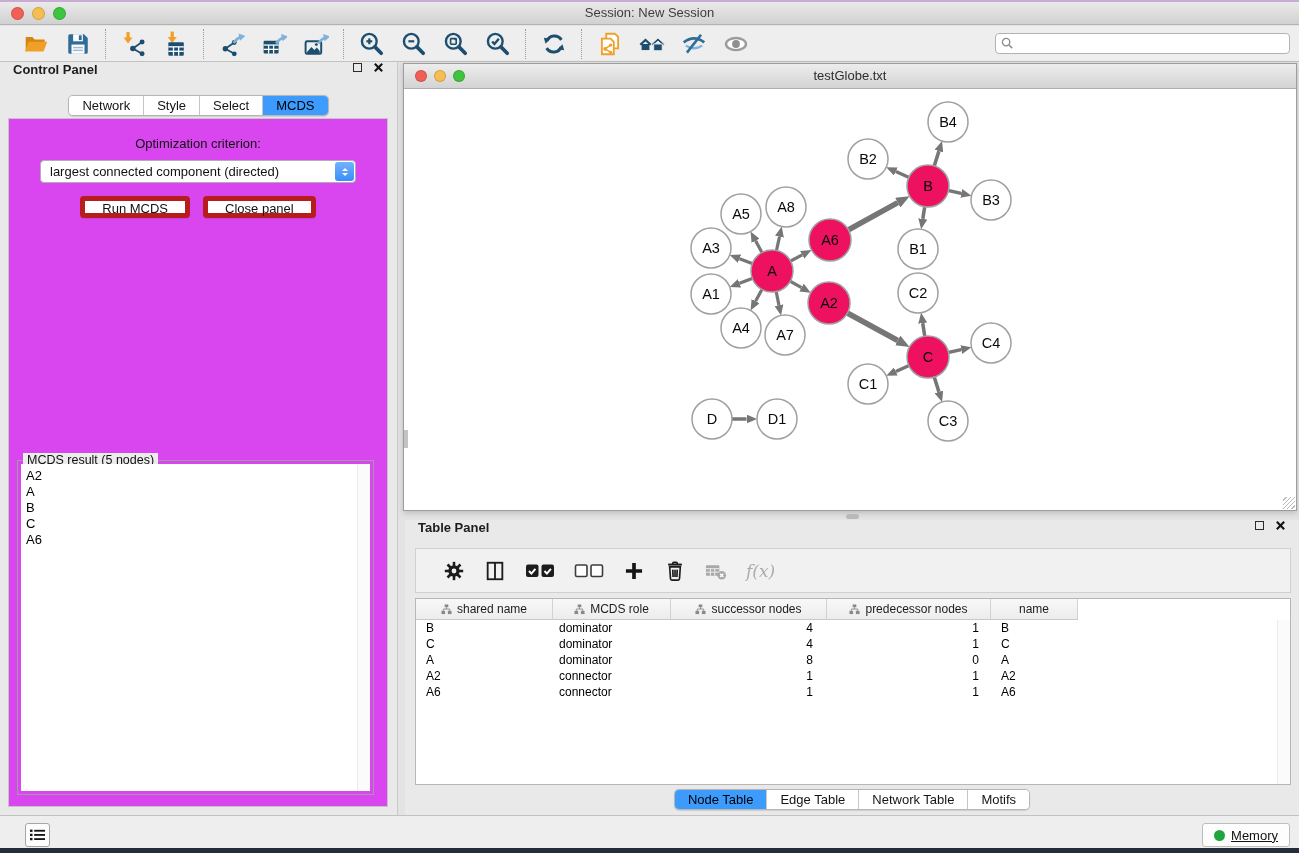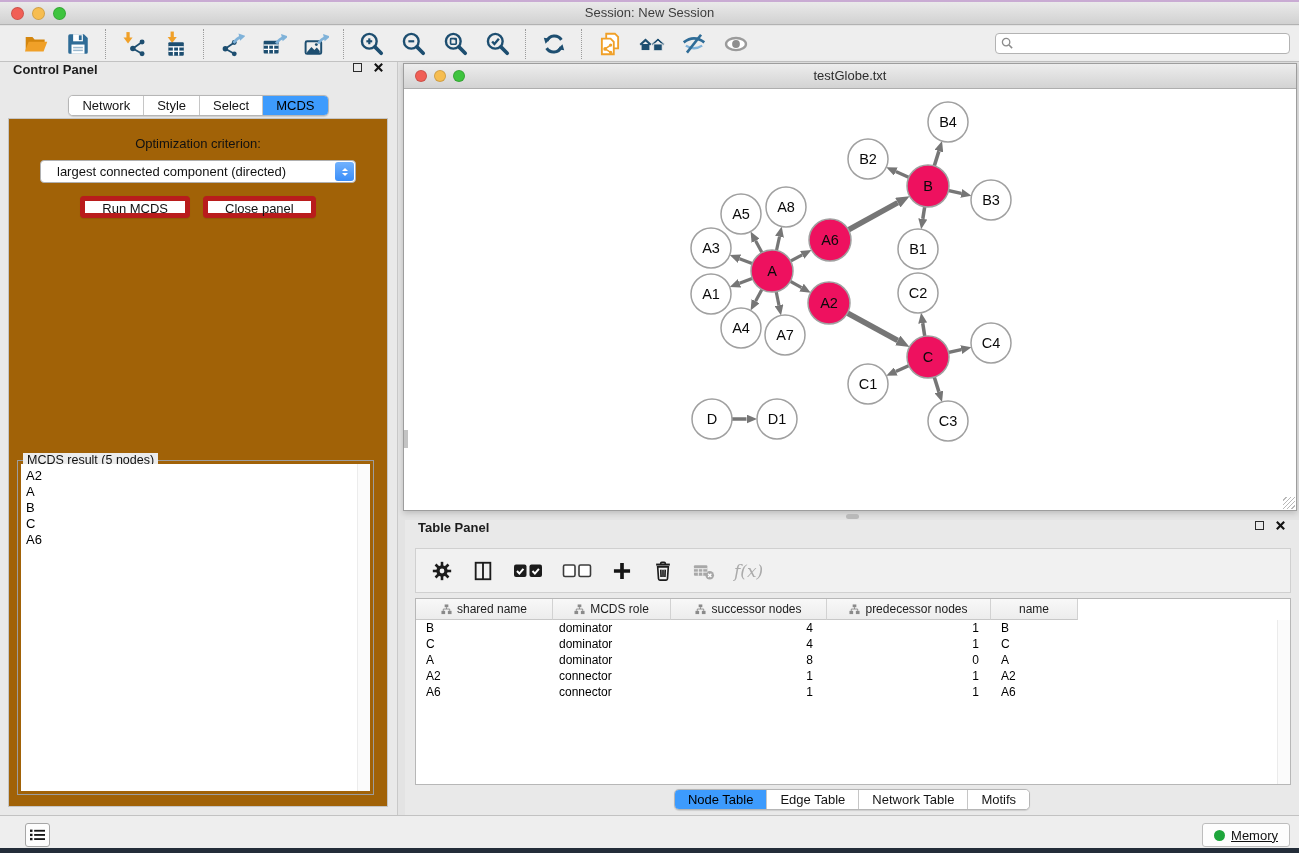--- a/index.html
+++ b/index.html
@@ -35,24 +35,24 @@
   .panel-hrow { height:28px; display:flex; align-items:flex-start; padding:0 13px; font-size:13px; color:#1c1c1c;font-weight:bold; }
   .panel-ctrls { margin-left:auto; display:flex; gap:11px; align-items:center; }
   .float-sq { width:9px; height:9px; border:1.5px solid #2b2b2b; display:inline-block; }
   .close-x svg { width:11px; height:11px; display:block; }
   .seg { display:flex; border:1px solid #b6b6b6; border-radius:5px; overflow:hidden; background:#fff; height:21px;
     box-shadow:0 0.5px 1px rgba(0,0,0,.12); }
   .seg-item { padding:0 13px; font-size:13px; line-height:20px; border-right:1px solid #c6c6c6; color:#141414; background:#fff; cursor:default; }
   .seg-item:last-child { border-right:none; }
   .seg-item.selected { background:#3d9bfd; color:#000000; }
   .cp-tabs { position:absolute; top:33px; left:0; right:0; display:flex; justify-content:center; }
-  .cp-body { position:absolute; left:8px; right:9px; top:56px; bottom:8px; background:#a16207; border:1px solid #c5c5c5; }
+  .cp-body { position:absolute; left:8px; right:9px; top:56px; bottom:8px; background:#d946ef; border:1px solid #c5c5c5; }
   .opt-label { text-align:center; margin-top:17px; font-size:13px; color:#111; }
   .select-box { margin:9px auto 0; width:316px; height:23px; border:1px solid #b0b0b0; border-radius:4px;
-    background:#fff; display:flex; align-items:center; font-size:13px; padding-left:16px; position:relative; color:#111; }
+    background:#fff; display:flex; align-items:center; font-size:13px; padding-left:9px; position:relative; color:#111; }
   .select-stepper { position:absolute; right:1px; top:1px; bottom:1px; width:19px; border-radius:3px;
     background:linear-gradient(#72b2fd,#3a8ef9); display:flex; align-items:center; justify-content:center; }
   .select-stepper svg { width:12px; height:12px; }
   .btn-row { display:flex; justify-content:center; gap:13px; margin-top:13px; }
   .mac-btn { height:22px; padding:0 17px; background:#fff; border:5px solid #b91c1c; border-radius:4px;
     font-size:13px; color:#111; box-shadow:0 0.5px 1px rgba(0,0,0,.1); }
   .result-box { position:absolute; left:8px; right:13px; top:341px; bottom:11px; border:1px solid #9d9d9d; }
   .result-legend { position:absolute; top:-8px; left:5px; background:#ececec; padding:0 4px; font-size:12.5px; color:#111; }
   .result-list { position:absolute; inset:3px; background:#fff; font-size:13px; padding:4px 0 0 5px; line-height:16px; color:#000; }
   .result-scroll { position:absolute; top:3px; bottom:3px; right:3px; width:13px; background:#fbfbfb; border-left:1px solid #ececec; }
@@ -68,21 +68,21 @@
   .nw-vthumb { position:absolute; left:0; top:340px; width:4px; height:18px; background:#c3c3c3; }
   .nw-grip { position:absolute; right:1px; bottom:1px; width:12px; height:12px;
     background:repeating-linear-gradient(135deg,#fff 0 2px,#b9b9b9 2px 3px); }
   .h-scrollstrip { position:absolute; left:403px; top:451px; width:894px; height:7px; }
   .h-thumb { position:absolute; left:443px; top:1px; width:13px; height:5px; background:#b9b9b9; border-radius:2.5px; }
   .gnode text { font-size:14.5px; fill:#0a0a0a; text-anchor:middle; font-family:"Liberation Sans",sans-serif; }
 
   
   .table-panel { position:absolute; left:405px; top:458px; right:0; height:295px; background:#e9e9e9; }
   .tp-toolbar { position:absolute; left:10px; right:8px; top:28px; height:45px; background:#f1f1f1;
-    border:1px solid #d0d0d0; display:flex; align-items:center; gap:19px; padding-left:15px; }
+    border:1px solid #d0d0d0; display:flex; align-items:center; gap:19px; padding-left:27px; }
   .tp-icon { background:none; border:none; display:flex; align-items:center; justify-content:center; height:26px; }
   .tp-icon svg { height:22px; }
   .fx-label { font-family:"DejaVu Serif", serif; font-style:italic; font-size:17px; color:#ababab; }
   .tp-table { position:absolute; left:10px; right:8px; top:78px; height:187px; background:#fff; border:1px solid #b7b7b7; overflow:hidden; }
   .tp-thead { display:flex; height:21px; background:linear-gradient(#f8f8f8,#ececec); }
   .th-cell { display:flex; align-items:center; justify-content:center; gap:5px; border-right:1px solid #d2d2d2;
     border-bottom:1px solid #c8c8c8; font-size:12px; color:#1c1c1c; }
   .th-filler { flex:1; background:#fff; }
   .th-cell svg { width:11px; height:11px; }
   .tp-row { display:flex; height:16px; line-height:16px; font-size:12px; color:#000; }

